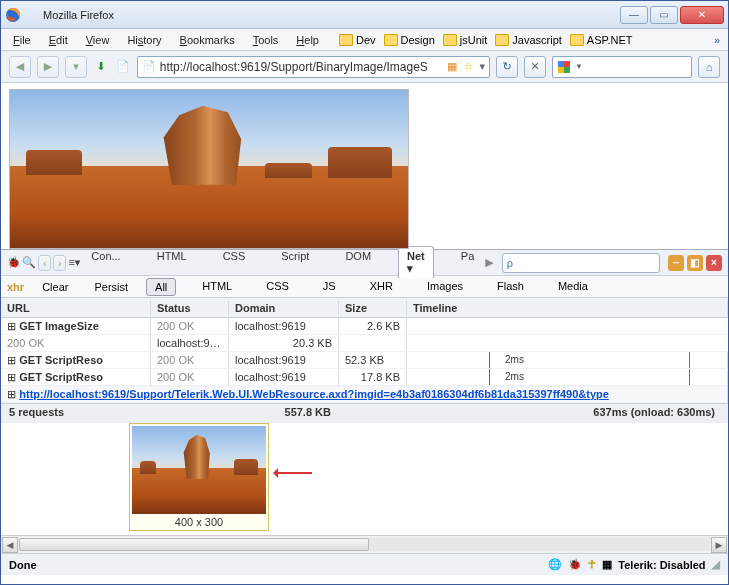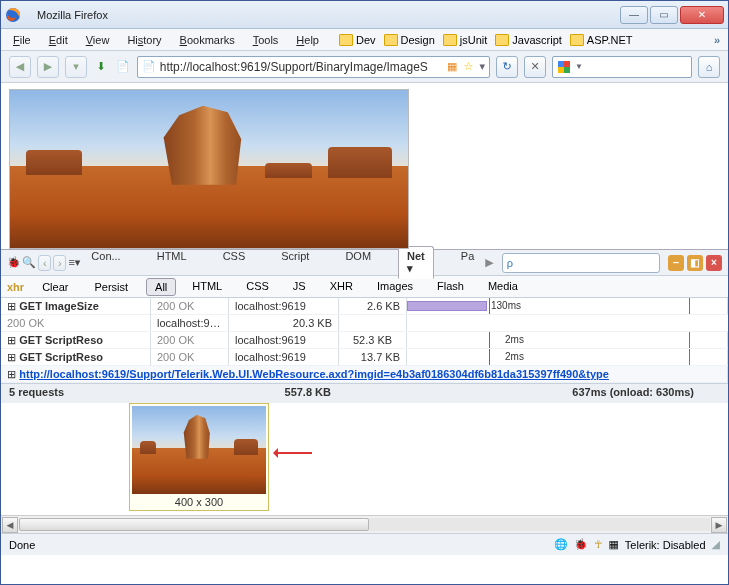--- a/index.html
+++ b/index.html
@@ -1,20 +1,20 @@
 <!DOCTYPE html>
 <html><head>
 <meta charset="utf-8">
 <style>
 * { margin: 0; padding: 0; box-sizing: border-box; font-family: "Segoe UI", Tahoma, sans-serif; font-size: 11px; }
 body { background: #fff; width: 729px; height: 585px; overflow: hidden; border: 1px solid #3b5998; }
 
 .titlebar { height: 28px; background: linear-gradient(#e9f0f9, #d7e4f2); display: flex; align-items: center; padding: 0 4px; border-bottom: 1px solid #a9bfd6; }
 .titlebar .ff-icon { width: 16px; height: 16px; }
-.titlebar .title { margin-left: 16px; flex: 1; color: #222; }
+.titlebar .title { margin-left: 22px; flex: 1; color: #222; }
 .winbtns { display: flex; gap: 2px; }
 .winbtn { width: 28px; height: 18px; border: 1px solid #8ea7c2; border-radius: 3px; display: flex; align-items: center; justify-content: center; background: linear-gradient(#f1f6fc,#d6e3f3); color: #4a5a6a; font-size: 10px; }
 .winbtn.close { background: linear-gradient(#f08680,#d9534f); color: #fff; border-color: #b33; width: 44px; }
 
 .menubar { height: 22px; display: flex; align-items: center; gap: 10px; padding: 0 8px; border-bottom: 1px solid #c7d1dc; background: #f4f6fa; }
 .menu-item { color: #222; padding: 2px 4px; }
 .menu-item .ul { text-decoration: underline; }
 .bm-folder { display: flex; align-items: center; gap: 3px; }
 .bm-ico { width: 14px; height: 12px; background: #ffd96b; border: 1px solid #d6a600; border-radius: 1px; }
 .menubar .chev { margin-left: auto; color: #5c7a9c; font-weight: bold; }
@@ -53,36 +53,36 @@
 .bar { position: absolute; top: 3px; height: 10px; background: #b8a6e0; border: 1px solid #9a82cf; }
 .tlabel { position: absolute; top: 2px; font-size: 10px; color: #333; }
 .vline-blue { position: absolute; top: 0; bottom: 0; width: 1px; background: #3b6ecf; }
 .vline-red { position: absolute; top: 0; bottom: 0; width: 1px; background: #d94848; }
 .net-row.link { background: #f6f8fb; }
 .net-row.link .url a { color: #0b4ecf; text-decoration: underline; font-weight: bold; }
 .net-summary { display: flex; height: 20px; border-top: 1px solid #c7d1dc; background: #eceff3; font-weight: bold; color: #333; }
 .net-summary > div { padding: 2px 8px; }
 .net-summary .s1 { width: 150px; }
 .net-summary .s2 { width: 188px; text-align: right; }
-.net-summary .s3 { flex: 1; text-align: right; padding-right: 34px; }
+.net-summary .s3 { flex: 1; text-align: right; padding-right: 13px; }
 
 .preview-area { position: relative; height: 112px; background: #fff; }
 .thumb { position: absolute; left: 128px; top: 0; width: 140px; border: 1px solid #cec060; background: #fffff2; padding: 2px; }
 .thumb .timg { width: 100%; height: 88px; position: relative; overflow: hidden; }
 .thumb .tcap { text-align: center; padding: 2px 0 0; color: #333; }
 .annot { position: absolute; left: 310px; top: 36px; width: 330px; height: 30px; border: 1px solid #d33; display: flex; align-items: center; justify-content: center; color: #d33; font-size: 13px; }
 .arrow { position: absolute; left: 273px; top: 49px; width: 38px; height: 2px; background: #d33; }
 .arrow::before { content: ''; position: absolute; left: -6px; top: -4px; border: 5px solid transparent; border-right-color: #d33; }
 
 .hscroll { height: 18px; background: #f0f0f0; border-top: 1px solid #ccc; position: relative; }
 .hscroll .track { position: absolute; left: 18px; right: 18px; top: 2px; bottom: 2px; background: #e7e7e7; }
 .hscroll .thumb2 { position: absolute; left: 18px; width: 350px; top: 2px; bottom: 2px; background: linear-gradient(#f8f8f8,#dcdcdc); border: 1px solid #b6b6b6; border-radius: 2px; }
 .hscroll .arrL, .hscroll .arrR { position: absolute; top: 1px; width: 16px; height: 16px; background: linear-gradient(#f8f8f8,#dcdcdc); border: 1px solid #b6b6b6; display: flex; align-items: center; justify-content: center; font-size: 9px; color: #666; }
 .hscroll .arrL { left: 1px; } .hscroll .arrR { right: 1px; }
-.status { height: 22px; display: flex; align-items: center; padding: 0 8px; background: #eef2f7; border-top: 1px solid #c7d1dc; gap: 10px; }
+.status { height: 22px; display: flex; align-items: center; padding: 0 8px; background: #eef2f7; border-top: 1px solid #c7d1dc; gap: 10px; font-weight: bold; }
 .status .left { flex: 1; }
 .status .iconrow { display: flex; gap: 6px; align-items: center; }
 
 .sky { position: absolute; inset: 0; background: linear-gradient(#8fb7e6 0%, #c8ddf1 35%, #f2e0c7 55%, #f2e0c7 100%); }
 .ground { position: absolute; left: 0; right: 0; bottom: 0; height: 52%; background: linear-gradient(#c56a2a, #b14f17 60%, #7d3611); }
 .mesa { position: absolute; background: linear-gradient(#a8572a, #87401c); border-radius: 4px 4px 0 0; }
 .butte { position: absolute; bottom: 40%; width: 26%; height: 50%; background: linear-gradient(90deg, #7a3815 0%, #b0652f 40%, #d99354 55%, #b0652f 70%, #7a3815 100%); clip-path: polygon(18% 100%, 10% 40%, 25% 12%, 48% 0%, 72% 8%, 85% 42%, 80% 100%); }
 </style>
 </head>
 <body>
@@ -199,70 +199,71 @@
       <div class="dt-iconbtn" style="background:#e0a13c">◧</div>
       <div class="dt-iconbtn" style="background:#d9534f">×</div>
     </div>
   </div>
   <div class="dt-filter">
     <span style="color:#c79a2a;font-weight:bold">xhr</span>
     <span id="filters-left" style="display:flex;gap:10px">
         <span class="chip">Clear</span>
         <span class="chip">Persist</span>
       </span>
-    <span id="filters" style="display:flex;gap:8px">
+    <span id="filters" style="display:flex;gap:18px">
         <span class="chip active">All</span>
         <span class="chip">HTML</span>
         <span class="chip">CSS</span>
         <span class="chip">JS</span>
         <span class="chip">XHR</span>
         <span class="chip">Images</span>
         <span class="chip">Flash</span>
         <span class="chip">Media</span>
       </span>
   </div>
+  <div class="net-head">
+    <div>URL</div>
+    <div>Status</div>
+    <div>Domain</div>
+    <div>Size</div>
+    <div>Timeline</div>
+  </div>
   <div id="net-rows">
       <div class="net-row">
         <div class="url">⊞ <b>GET ImageSize</b></div>
         <div style="color:#888">200 OK</div>
         <div>localhost:9619</div>
         <div style="text-align:right">2.6 KB</div>
-        <div class="timeline-cell">
-          <div class="bar" style="left: 0px; width: 80px;"></div>
-          <span class="tlabel" style="left: 84px;">130ms</span>
-          <div class="vline-blue" style="left: 82px;"></div>
-          <div class="vline-red" style="left: 282px;"></div>
-        </div>
       </div>
       <div class="net-row">
         <div style="color:#888">200 OK</div>
         <div>localhost:9619</div>
         <div style="text-align:right">20.3 KB</div>
         <div class="timeline-cell">
           <span class="tlabel" style="left: 97px; font-style: italic;">3ms</span>
           <div class="vline-blue" style="left: 82px;"></div>
           <div class="vline-red" style="left: 282px;"></div>
         </div>
       </div>
       <div class="net-row">
         <div class="url">⊞ <b>GET ScriptReso</b></div>
         <div style="color:#888">200 OK</div>
         <div>localhost:9619</div>
-        <div style="text-align:center">52.3 KB</div>
+        <div style="text-align:left">52.3 KB</div>
         <div class="timeline-cell">
           <span class="tlabel" style="left: 98px;">2ms</span>
           <div class="vline-blue" style="left: 82px;"></div>
           <div class="vline-red" style="left: 282px;"></div>
         </div>
       </div>
       <div class="net-row">
         <div class="url">⊞ <b>GET ScriptReso</b></div>
         <div style="color:#888">200 OK</div>
         <div>localhost:9619</div>
-        <div style="text-align:right">13.7 KB</div>
+        <div style="text-align:right">17.8 KB</div>
         <div class="timeline-cell">
           <span class="tlabel" style="left: 98px;">2ms</span>
           <div class="vline-blue" style="left: 82px;"></div>
           <div class="vline-red" style="left: 282px;"></div>
         </div>
       </div>
     </div>
   <div class="net-row link">
     <div class="url" style="grid-column:1 / -1">⊞ <a>http://localhost:9619/Support/Telerik.Web.UI.WebResource.axd?imgid=e4b3af0186304df6b81da315397ff490&amp;type</a></div>
   </div>

